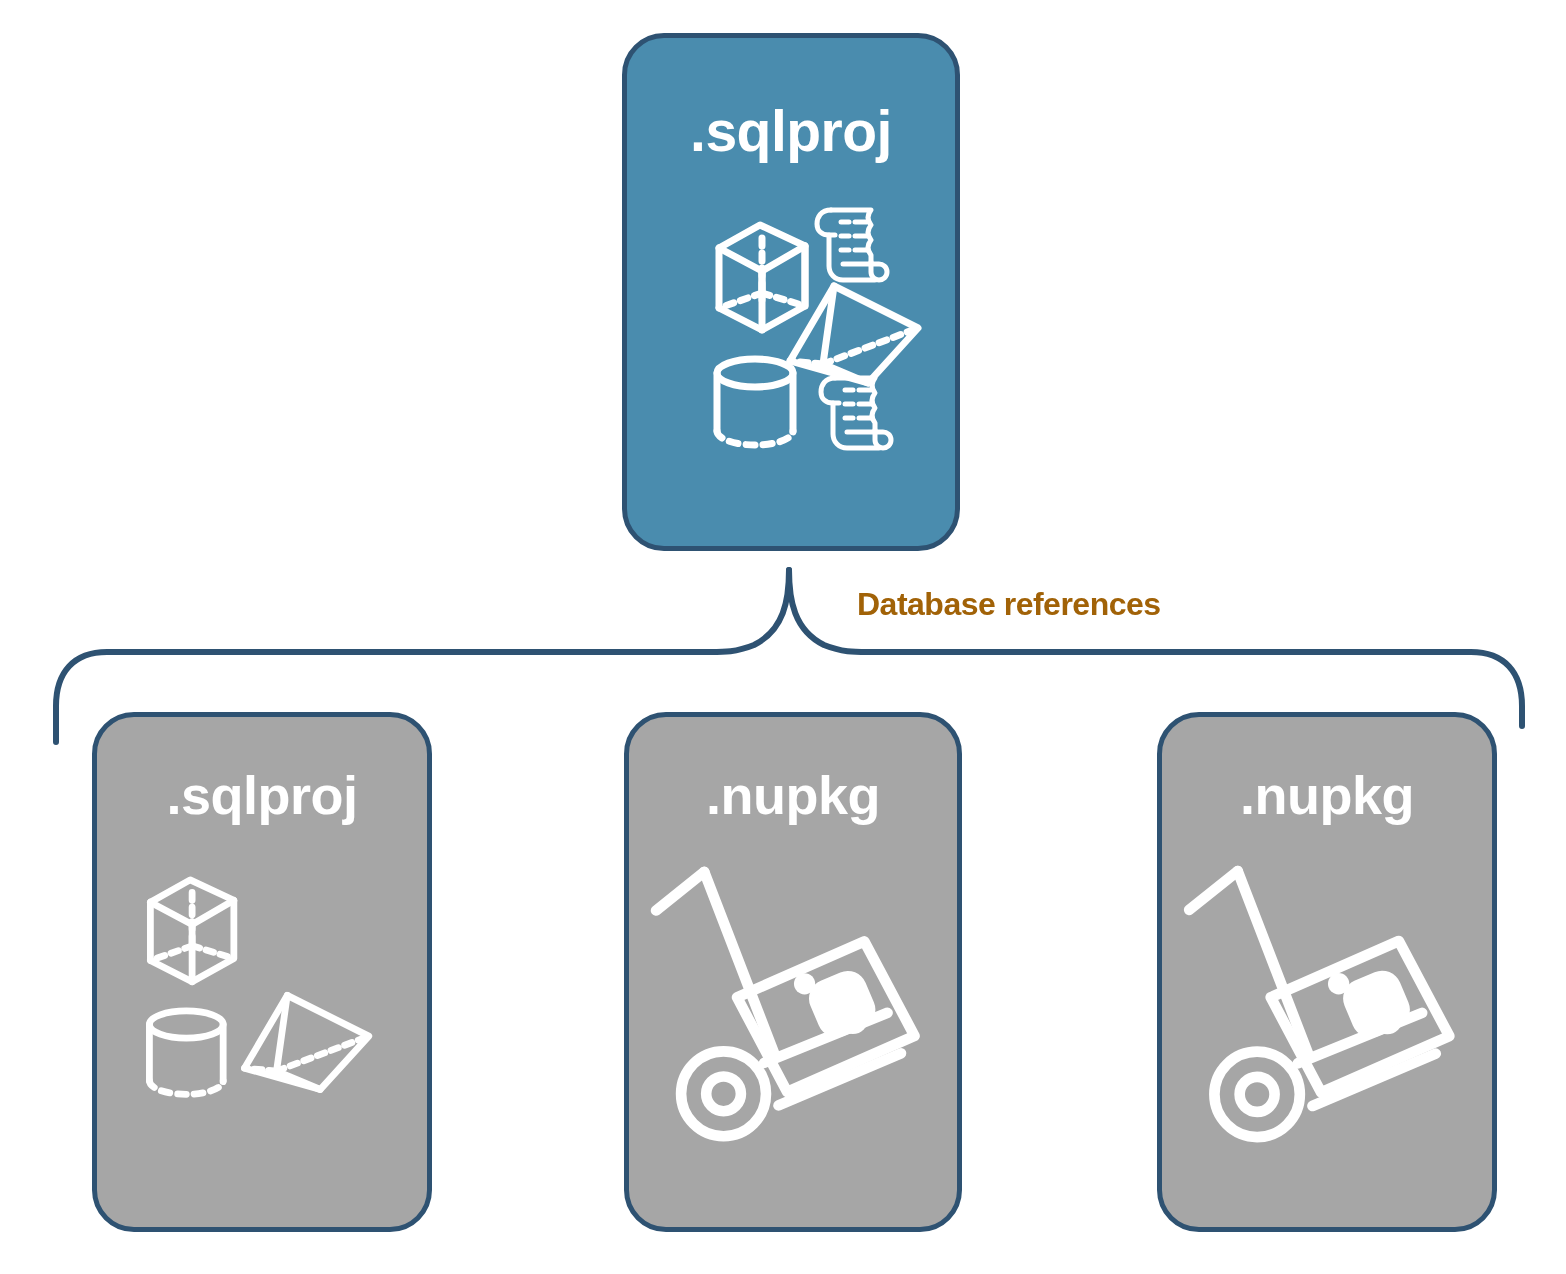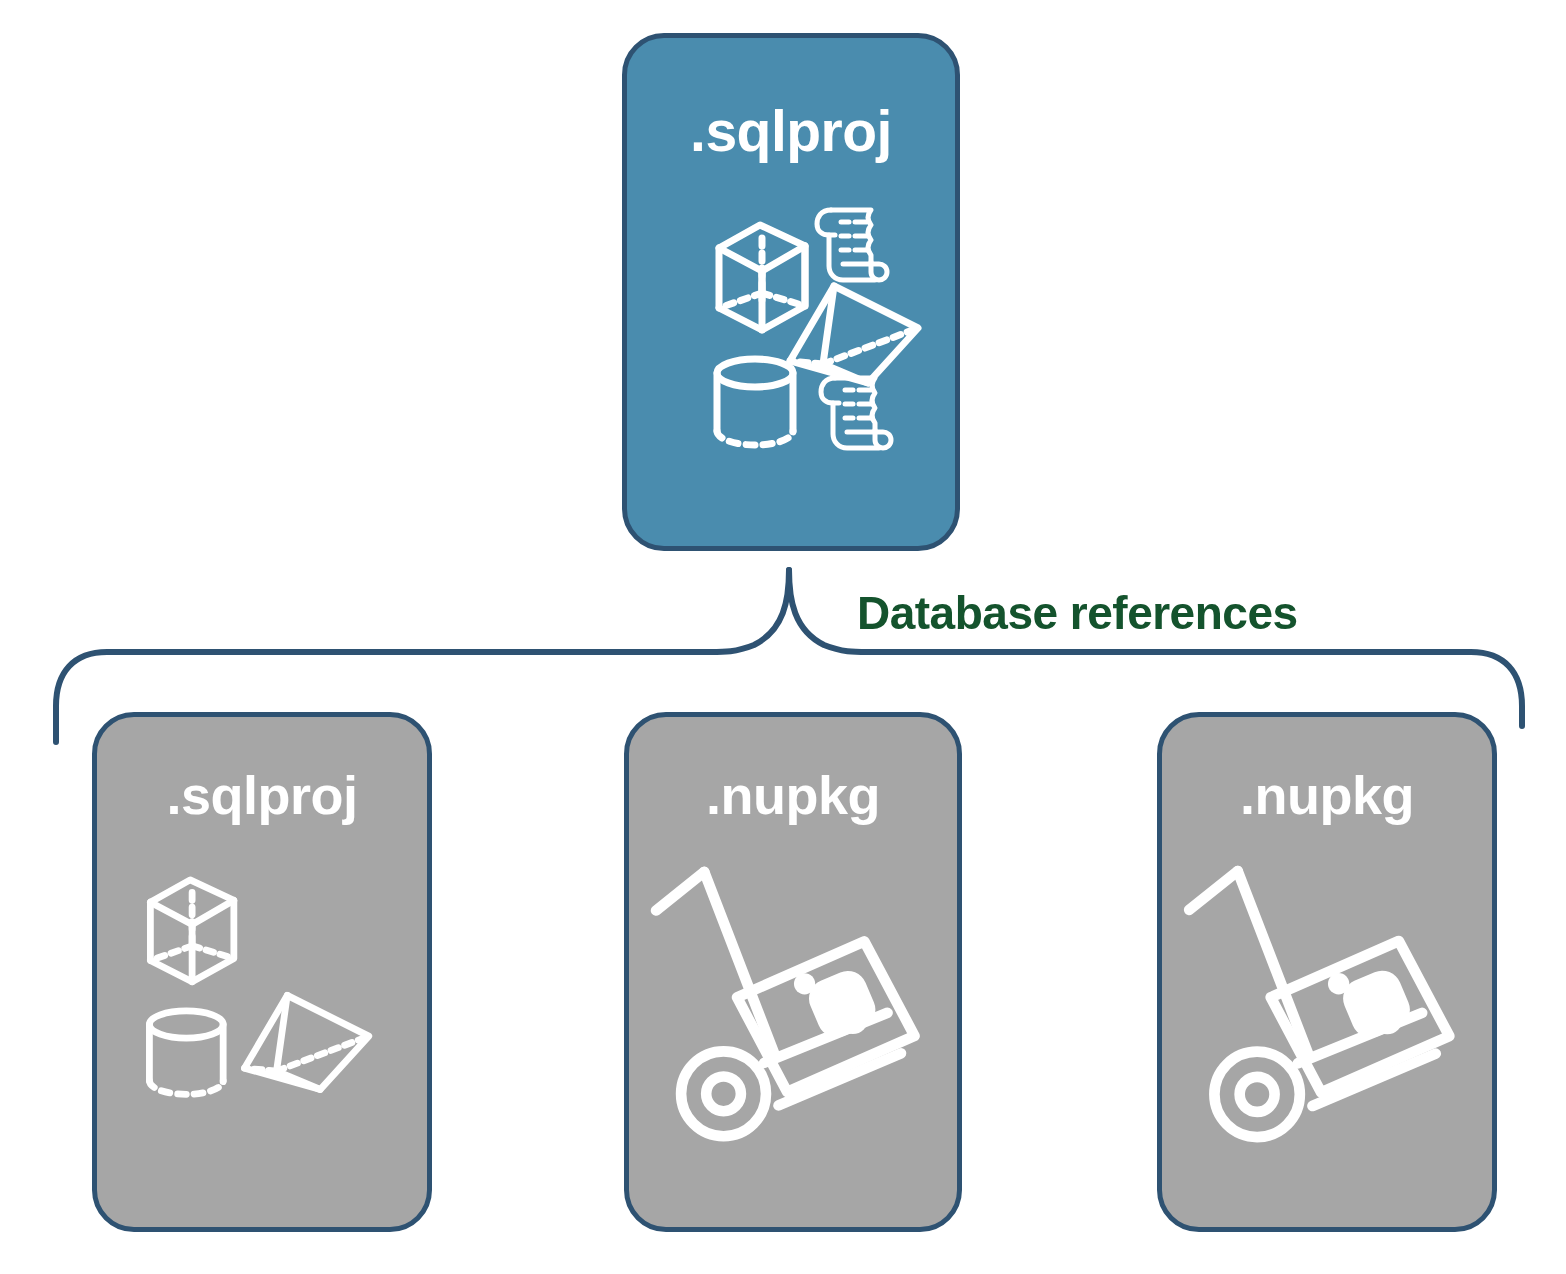--- a/index.html
+++ b/index.html
@@ -98,23 +98,23 @@
     top: 0;
     width: 1566px;
     height: 1274px;
     pointer-events: none;
   }
 
   #ref-label {
     position: absolute;
     left: 845px;
     top: 586px;
-    font-size: 46px;
+    font-size: 32px;
     font-weight: bold;
-    color: #14532d;
+    color: #a16207;
     letter-spacing: -0.5px;
     white-space: nowrap;
   }
 </style>
 </head>
 <body>
 
 <div id="stage">
 
   <div class="card primary" id="card-top">

